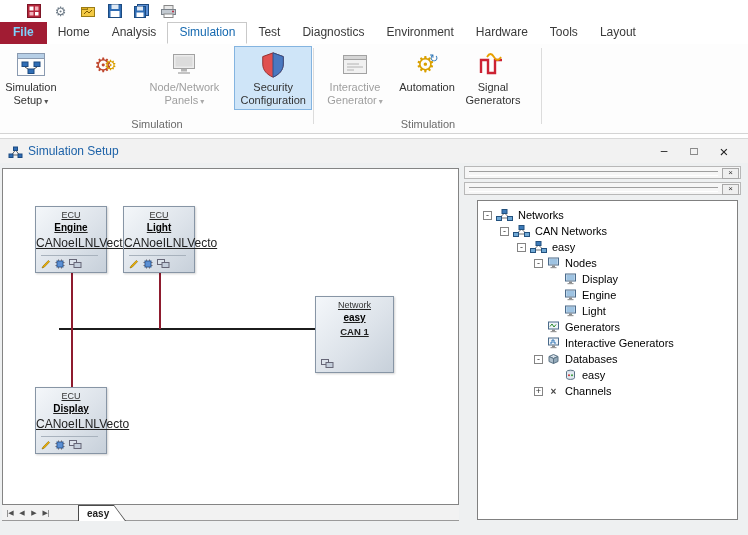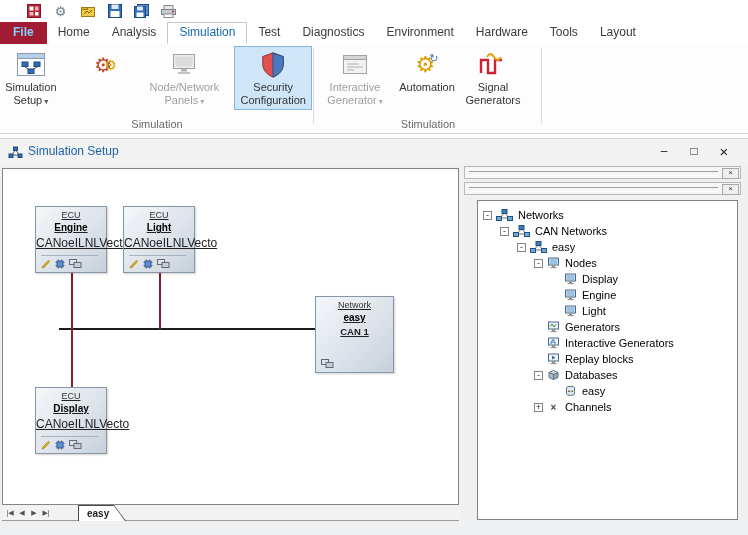--- a/index.html
+++ b/index.html
@@ -447,30 +447,20 @@
           <span class="exp hidden"></span>
           <svg class="ti" width="13" height="12" viewBox="0 0 13 12">
             <rect x="1.5" y="1" width="10" height="7" fill="#eef3f8" stroke="#4a6a8a"></rect>
             <path d="M3 6 h2 v-3 h2 v3 h2" stroke="#2e75b6" fill="none"></path>
             <rect x="5" y="8.5" width="3" height="1.5" fill="#8a8a8a"></rect>
             <rect x="3.5" y="10" width="6" height="1.2" fill="#9a9a9a"></rect>
           </svg>
           <span class="tlab">Interactive Generators</span>
         </div>
 
-        <div class="trow lvl3">
-          <span class="exp hidden"></span>
-          <svg class="ti" width="13" height="12" viewBox="0 0 13 12">
-            <rect x="1.5" y="1" width="10" height="7" fill="#eef3f8" stroke="#4a6a8a"></rect>
-            <path d="M5 2.8 l3.5 1.9 l-3.5 1.9 z" fill="#2a6aa0"></path>
-            <rect x="5" y="8.5" width="3" height="1.5" fill="#8a8a8a"></rect>
-            <rect x="3.5" y="10" width="6" height="1.2" fill="#9a9a9a"></rect>
-          </svg>
-          <span class="tlab">Replay blocks</span>
-        </div>
 
         <div class="trow lvl3">
           <span class="exp">-</span>
           <svg class="ti" width="13" height="12" viewBox="0 0 13 12">
             <path d="M2 3.5 L6.5 1.5 L11 3.5 L6.5 5.5 Z" fill="#d5dfe8" stroke="#5a7284"></path>
             <path d="M2 3.5 V8.5 L6.5 10.5 V5.5 Z" fill="#aebfcc" stroke="#5a7284"></path>
             <path d="M11 3.5 V8.5 L6.5 10.5 V5.5 Z" fill="#93a9b9" stroke="#5a7284"></path>
           </svg>
           <span class="tlab">Databases</span>
         </div>

